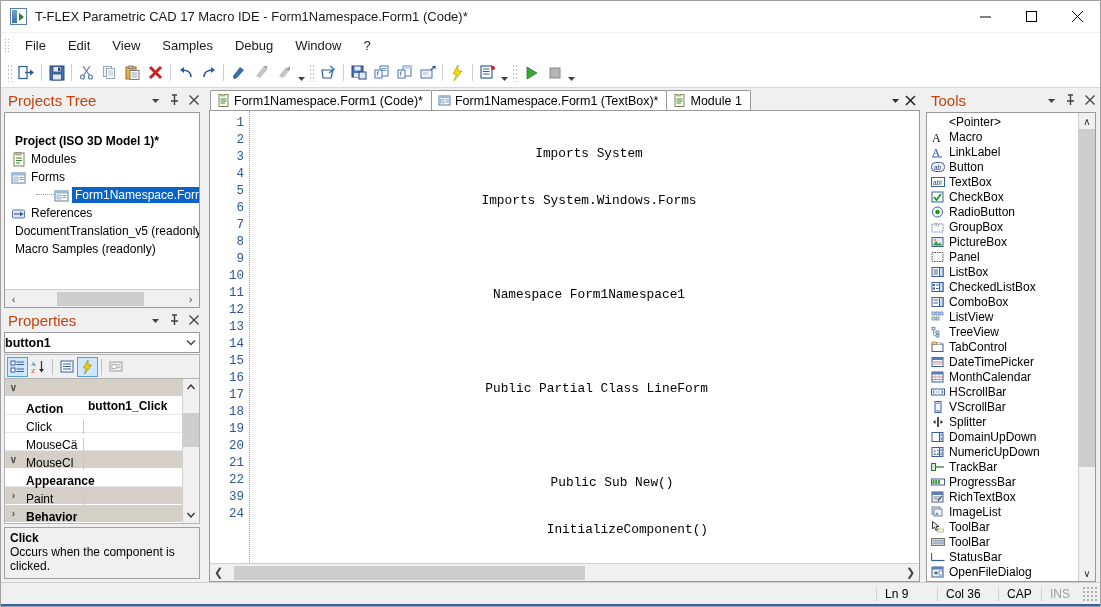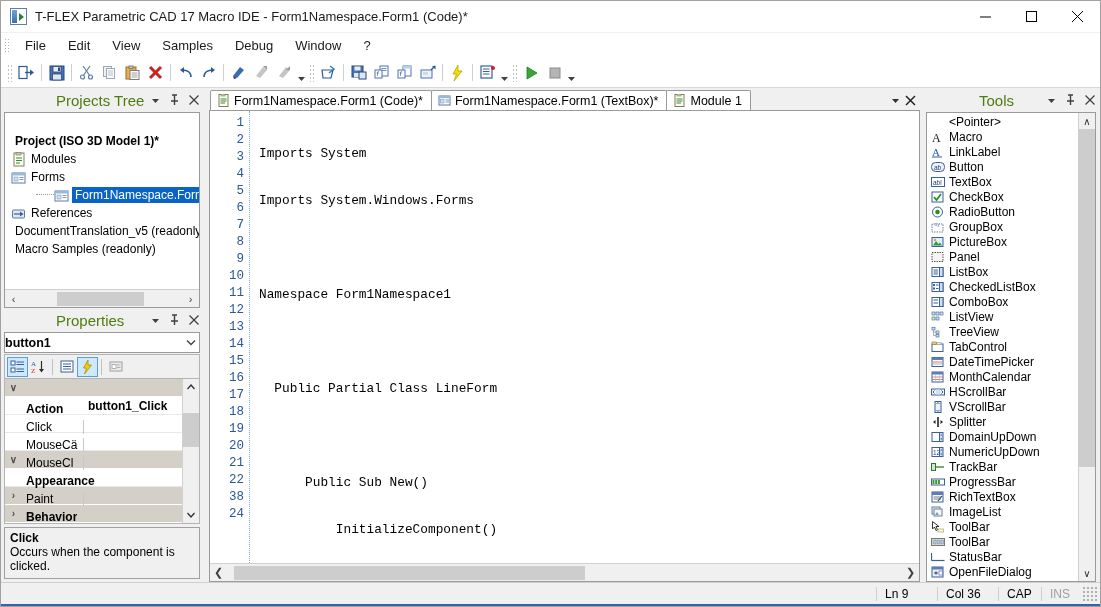--- a/index.html
+++ b/index.html
@@ -147,24 +147,23 @@
   .panel-header {
     height: 24px;
     display: flex;
     align-items: center;
     flex: 0 0 auto;
     padding-left: 7px;
     background: #f0f0f0;
   }
   .panel-title {
     font-size: 15px;
-    color: #4d7c0f;
+    color: #c2410c;
     flex: 1 1 auto;
     white-space: nowrap;
-    margin-left: 48px;
   }
   .panel-hdr-btn {
     width: 17px; height: 18px;
     display:flex; align-items:center; justify-content:center;
     flex: 0 0 auto;
     margin-right: 2px;
   }
 
   .tree-box {
     flex: 1 1 auto;
@@ -440,20 +439,21 @@
   .code-area {
     flex: 1 1 auto;
     padding-top: 4px;
     padding-left: 9px;
     font-family: "Liberation Mono", monospace;
     font-size: 12.8px;
     color: #000000;
     white-space: pre;
     overflow: hidden;
     min-width: 0;
+    text-align: center;
   }
   .ln, .cl { height: 17px; line-height: 17px; }
   .editor-hscroll {
     height: 17px;
     flex: 0 0 auto;
     background: #f0f0f0;
     border-top: 1px solid #d0d0d0;
     display: flex;
     align-items: center;
   }
@@ -1064,21 +1064,21 @@
             <div class="ln">13</div>
             <div class="ln">14</div>
             <div class="ln">15</div>
             <div class="ln">16</div>
             <div class="ln">17</div>
             <div class="ln">18</div>
             <div class="ln">19</div>
             <div class="ln">20</div>
             <div class="ln">21</div>
             <div class="ln">22</div>
-            <div class="ln">38</div>
+            <div class="ln">39</div>
             <div class="ln">24</div>
           </div>
           <div class="code-area">
             <div class="cl">Imports System</div>
             <div class="cl">Imports System.Windows.Forms</div>
             <div class="cl"></div>
             <div class="cl">Namespace Form1Namespace1</div>
             <div class="cl"></div>
             <div class="cl">  Public Partial Class LineForm</div>
             <div class="cl"></div>

